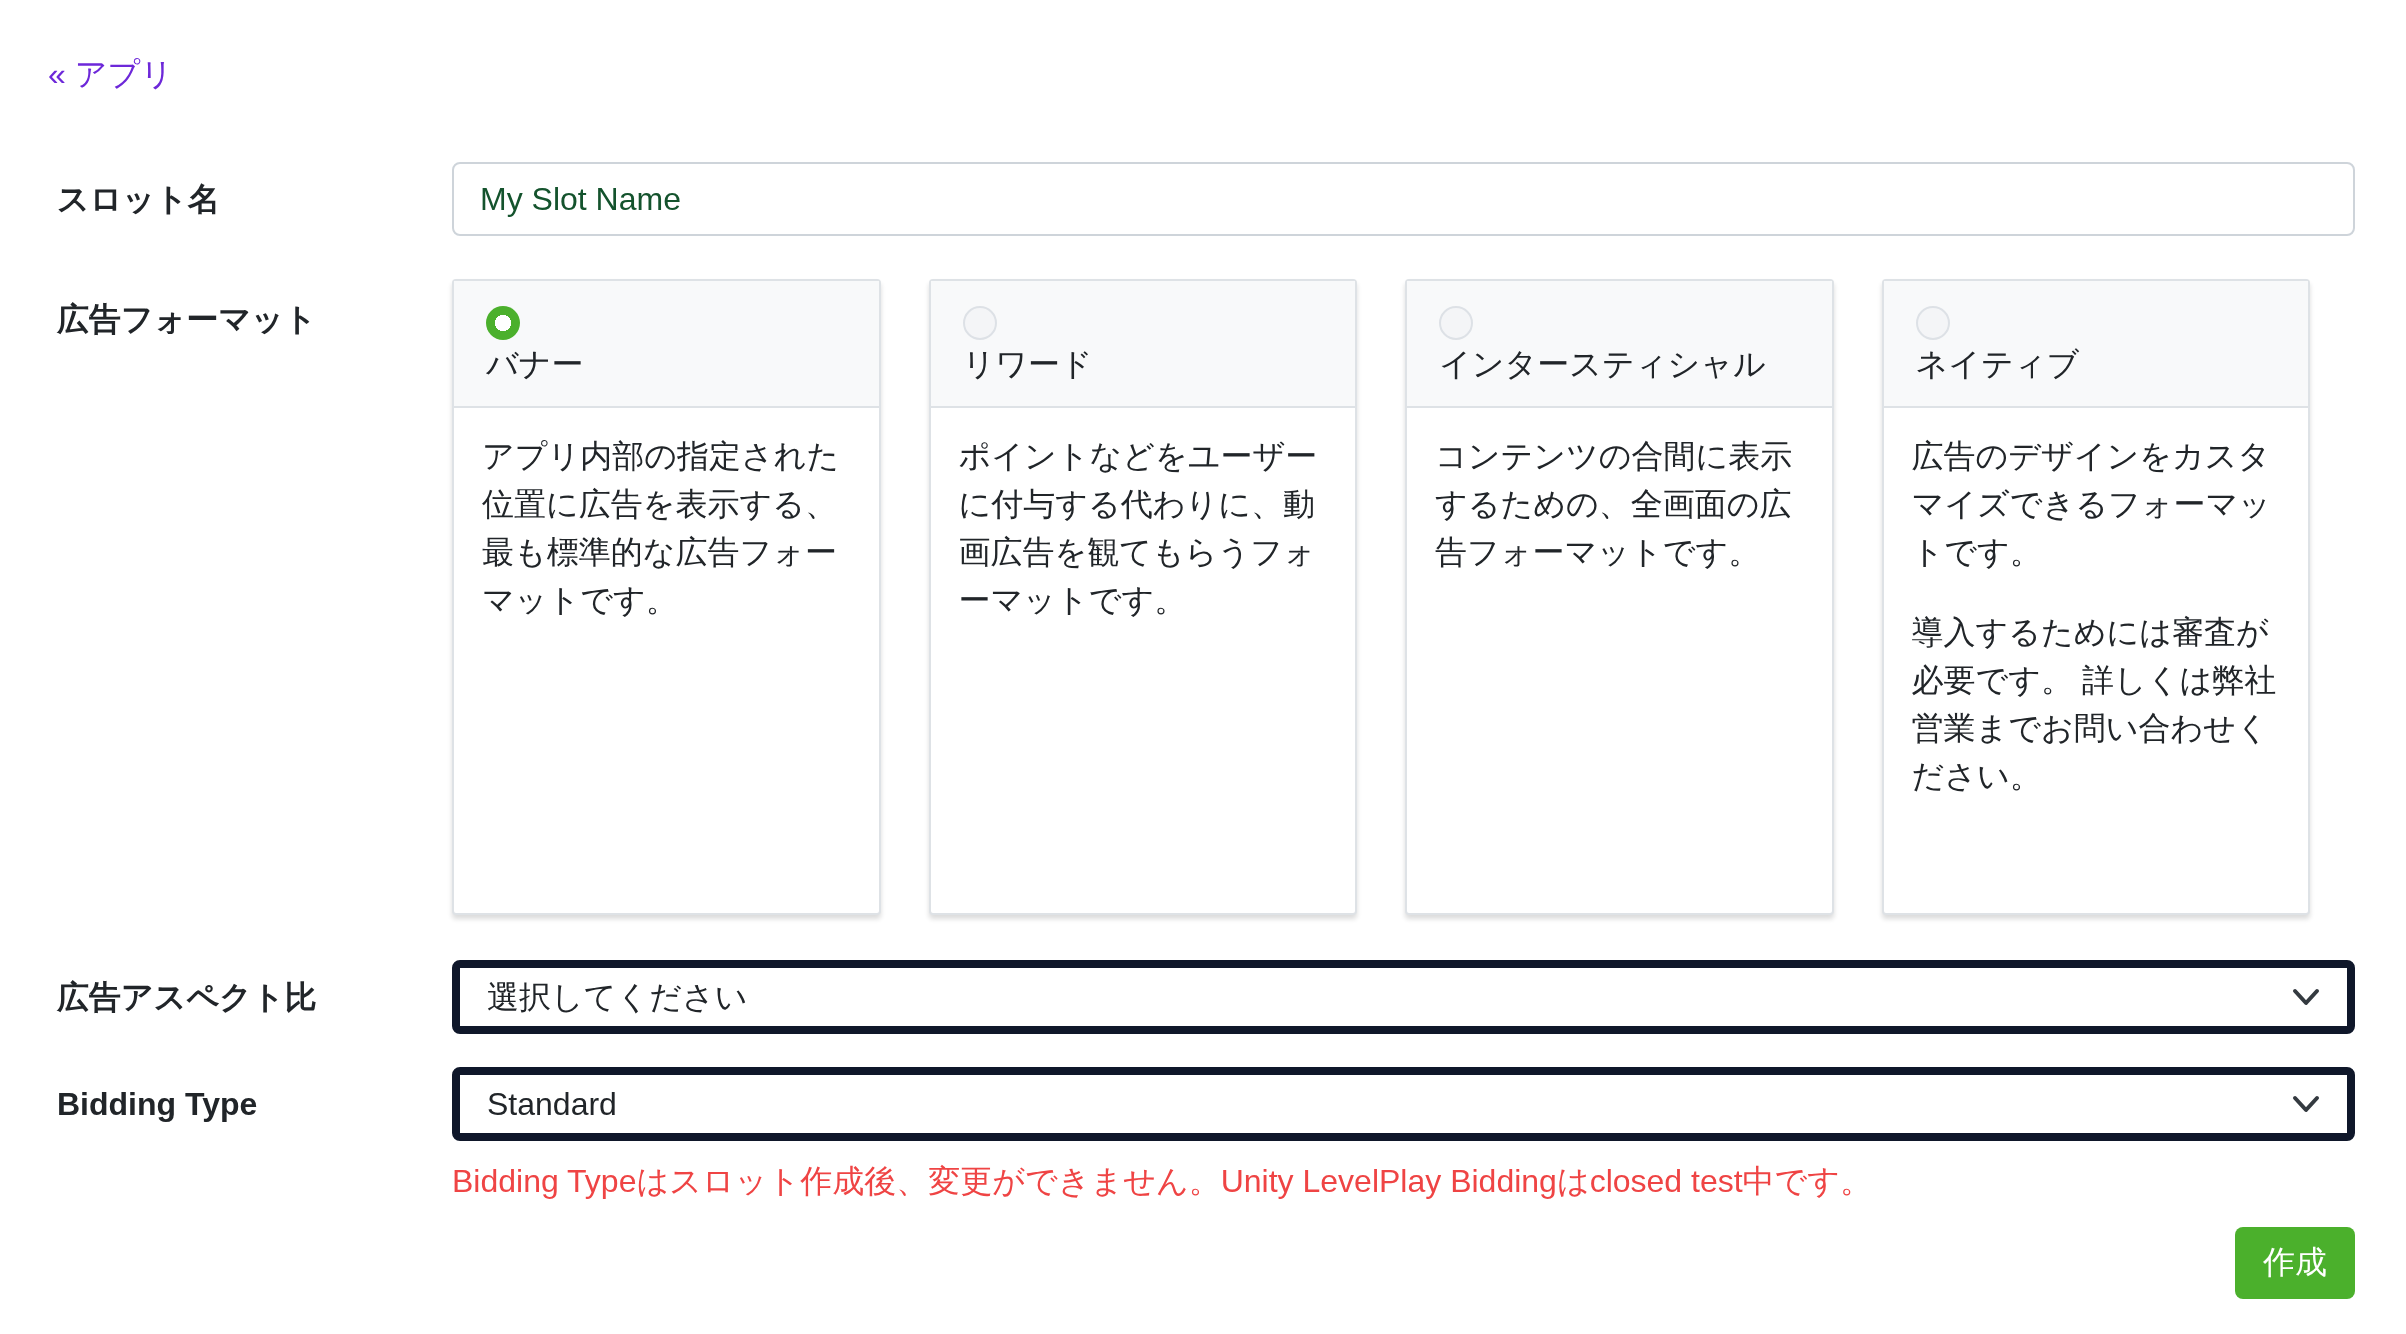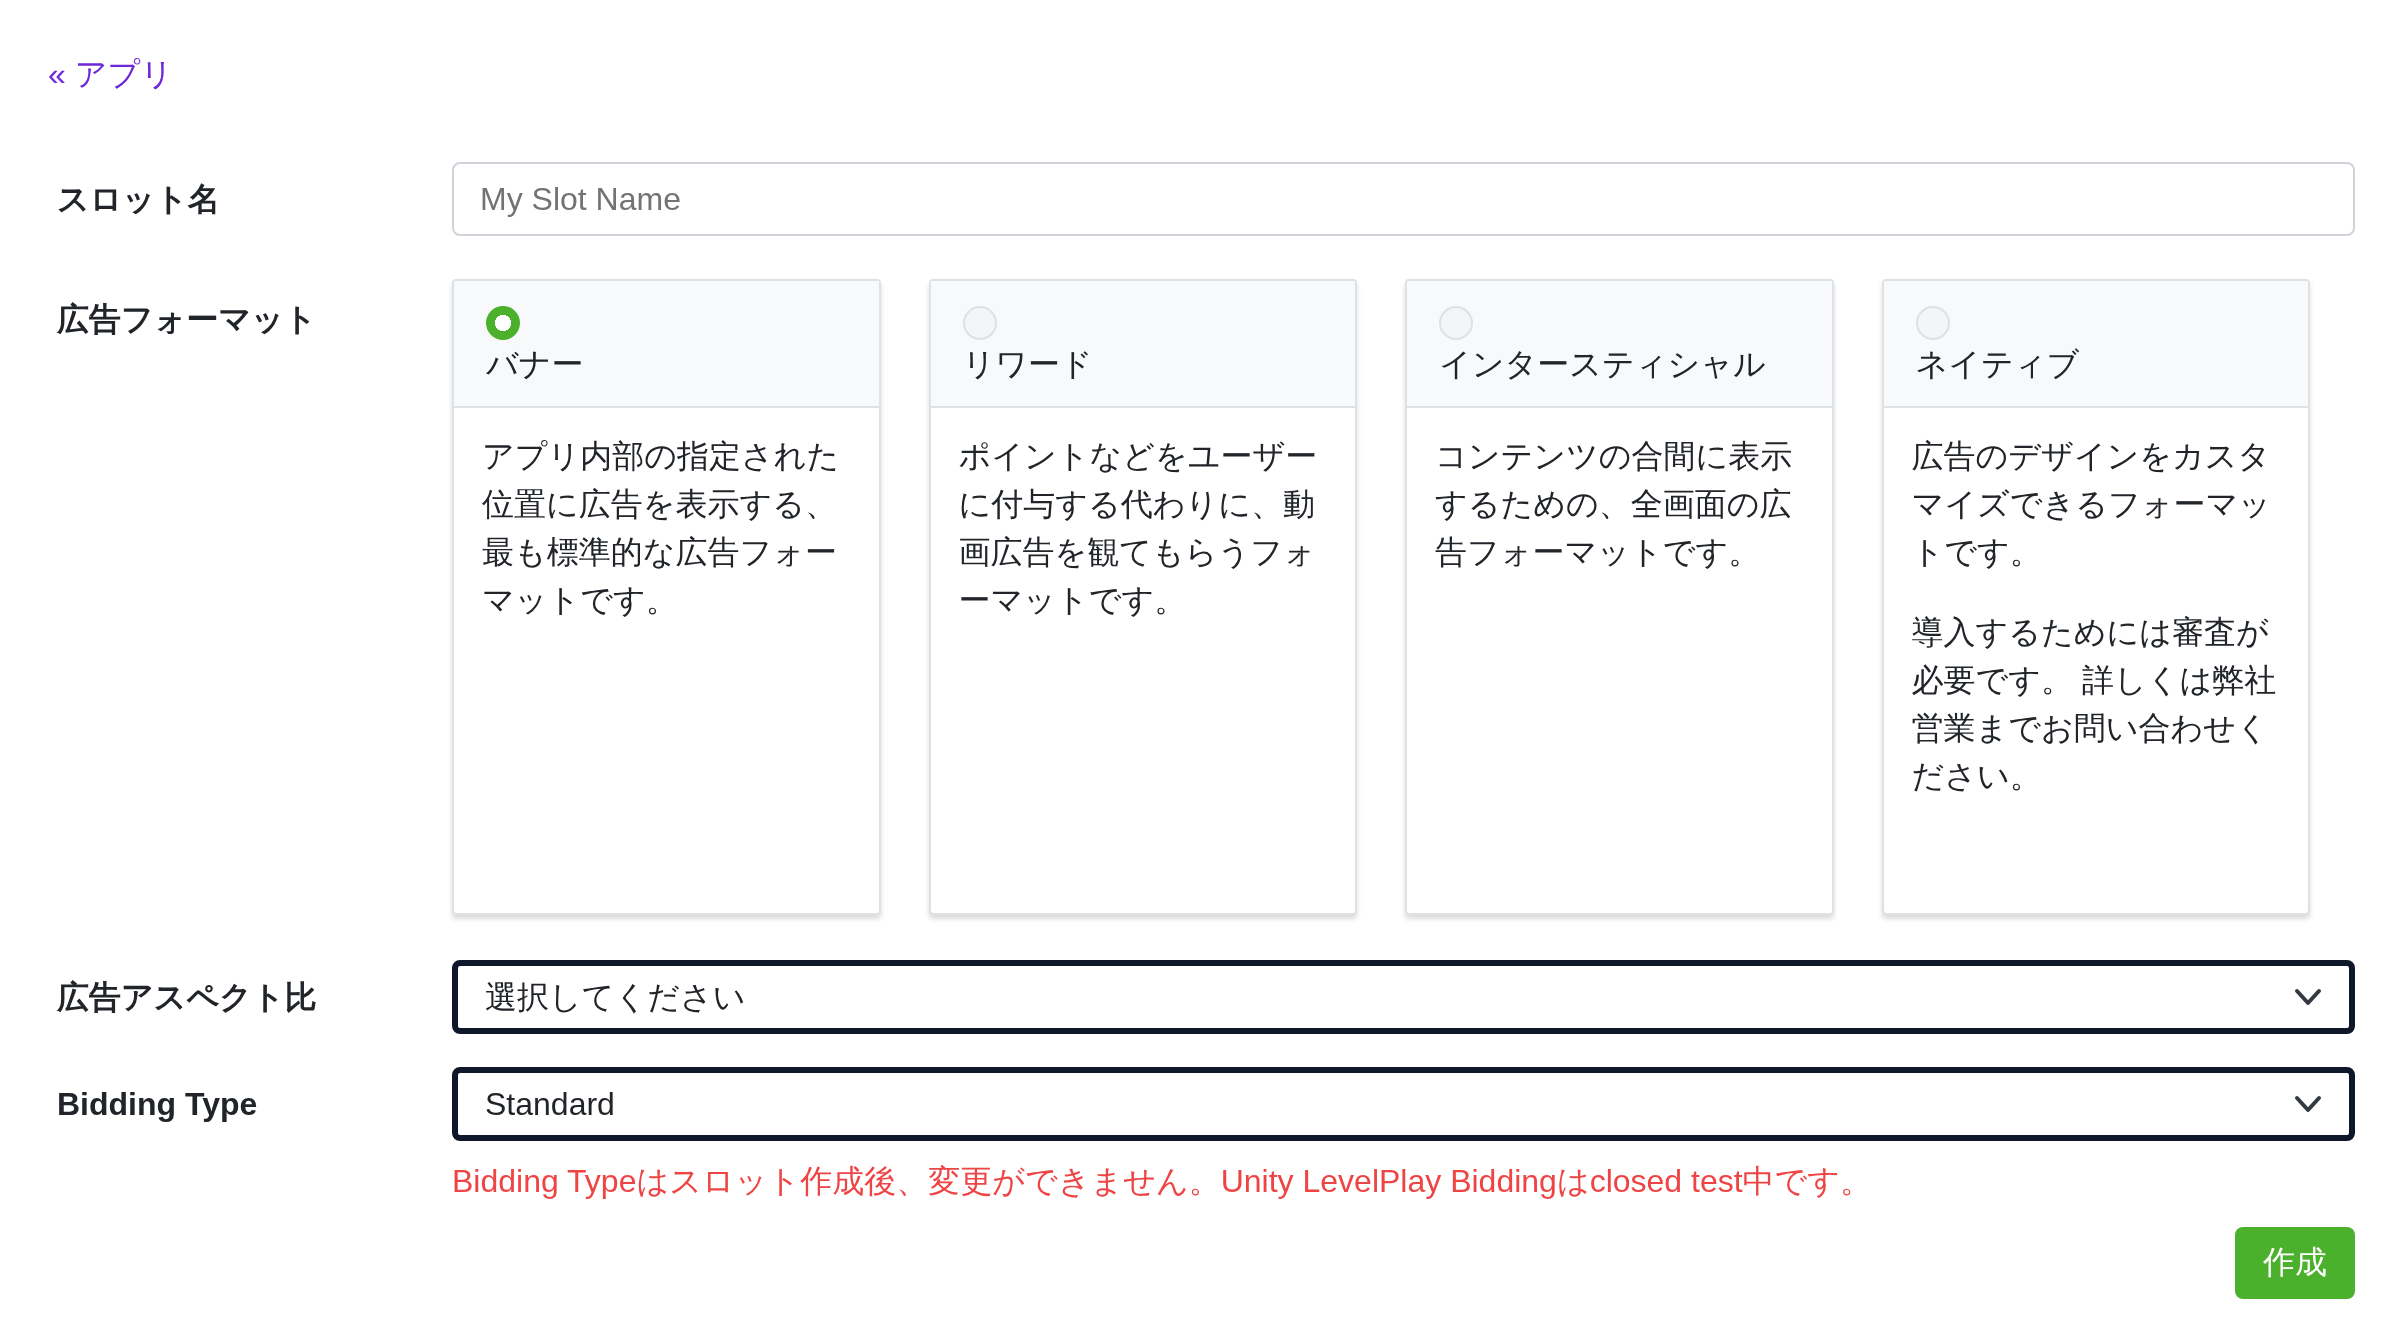--- a/index.html
+++ b/index.html
@@ -36,21 +36,21 @@
   .row-label.cards-pad { padding-top: 16px; }
   .row-field { flex: 1 1 auto; min-width: 0; }
 
   .text-input {
     width: 100%; height: 74px;
     border: 2px solid #ced4da;
     border-radius: 8px;
     padding: 0 26px;
     font-family: inherit;
     font-size: 32px;
-    color: #737373;
+    color: #14532d;
     background: #fff;
     outline: none;
   }
 
   .row-slot-name { margin-bottom: 43px; }
   .row-formats  { margin-bottom: 45px; }
   .row-aspect   { margin-bottom: 33px; }
 
   .cards { display: flex; gap: 48px; width: 1858px; }
   .format-card {
@@ -85,21 +85,21 @@
     background: radial-gradient(circle, #ffffff 0 8px, #4bb02c 8px);
   }
   .card-title { font-size: 32px; line-height: 48px; }
   .card-body { padding: 24px 28px 28px 28px; }
   .card-body p { font-size: 32px; line-height: 48px; margin-bottom: 32px; }
   .card-body p:empty { display: none; }
 
   .select-box {
     position: relative;
     width: 100%; height: 74px;
-    border: 6px solid #0f172a;
+    border: 8px solid #0f172a;
     border-radius: 8px;
     background: #fff;
     display: flex; align-items: center;
     padding: 0 70px 0 27px;
     cursor: pointer;
   }
   .select-box .value { font-size: 32px; line-height: 48px; }
   .chevron {
     position: absolute;
     right: 26px; top: 50%;

